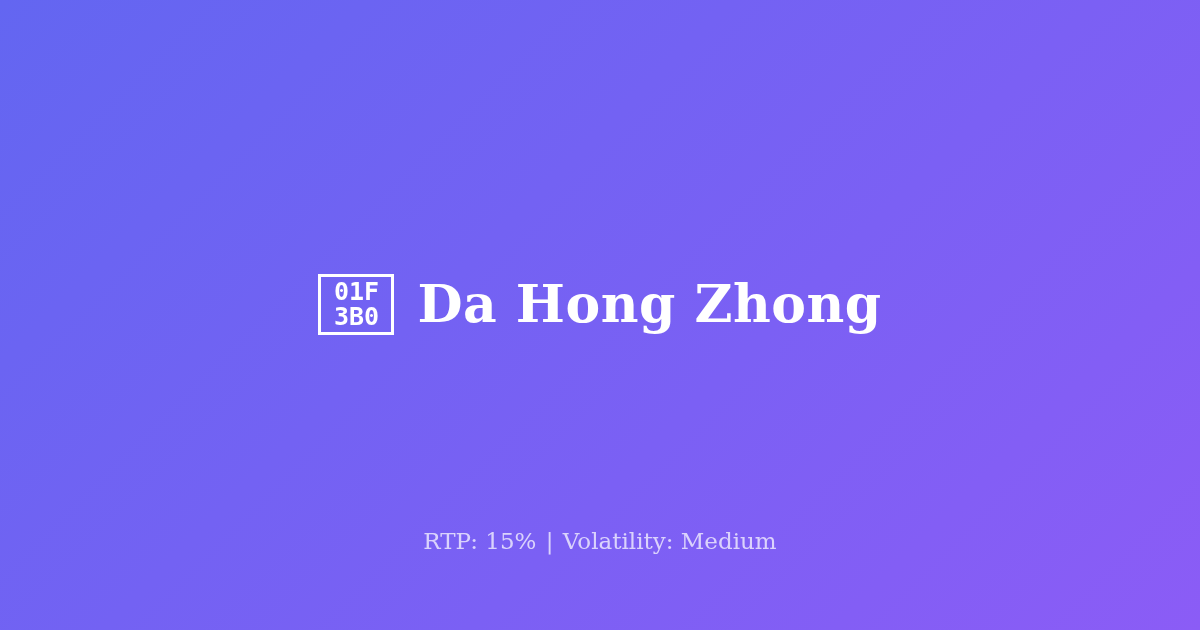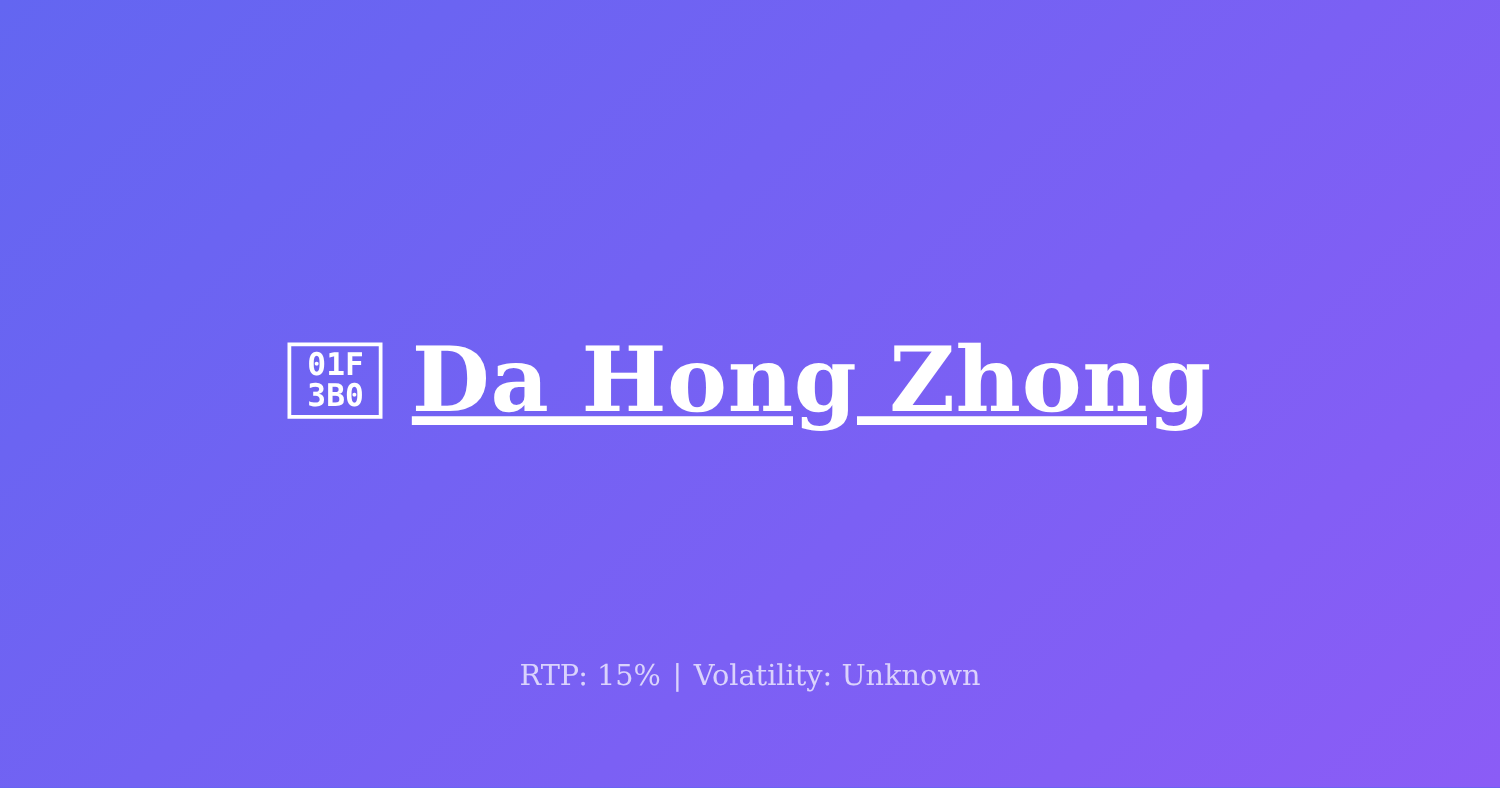--- a/index.html
+++ b/index.html
@@ -59,26 +59,25 @@
     line-height: 25px;
     letter-spacing: 0px;
     color: #FFFFFF;
     white-space: pre;
     text-align: center;
   }
 
   .game-title {
     font-family: "DejaVu Serif", "Liberation Serif", serif;
     font-weight: 700;
-    font-size: 72px;
+    font-size: 52px;
     line-height: 1.05;
     color: #FFFFFF;
     white-space: nowrap;
     letter-spacing: 0.5px;
-    text-decoration: underline;
   }
 
   
   .provider {
     margin-top: 52px;
     font-family: "DejaVu Serif", "Liberation Serif", serif;
     font-weight: 400;
     font-size: 37px;
     line-height: 1.2;
     color: rgba(255, 255, 255, 0.86);
@@ -116,16 +115,16 @@
 
     <h1 class="game-title">Da Hong Zhong</h1>
   </div>
 
 
   <div class="meta-footer">
     <span>RTP:</span>
     <span>15%</span>
     <span class="meta-sep">|</span>
     <span>Volatility:</span>
-    <span>Unknown</span>
+    <span>Medium</span>
   </div>
 
 </div>
 
 </body></html>

